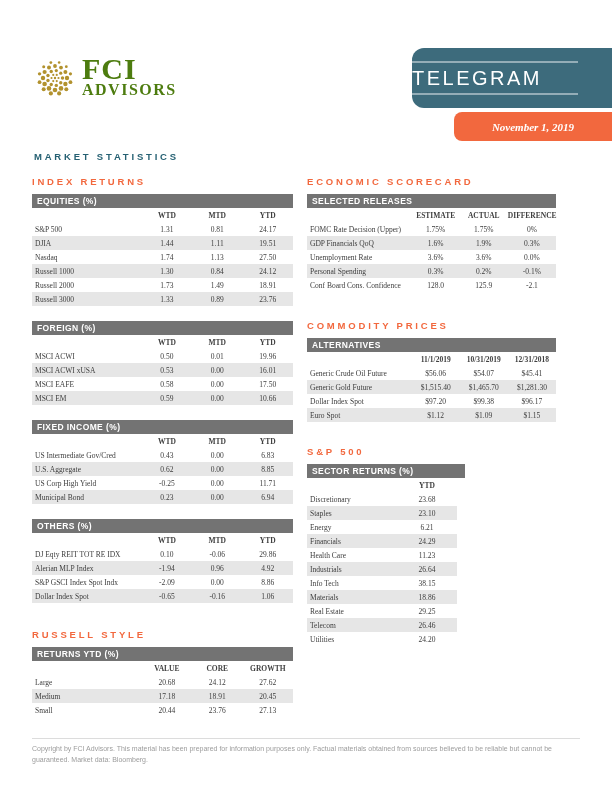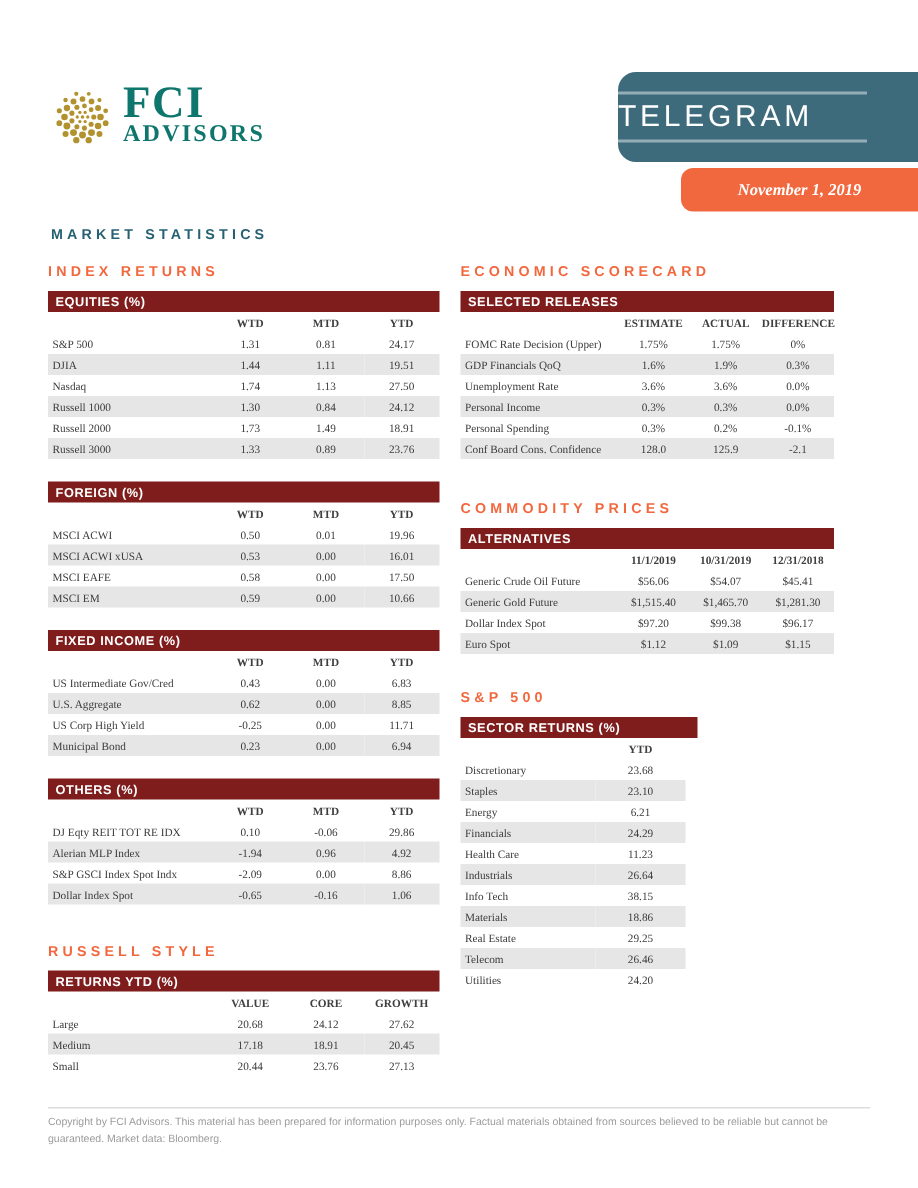--- a/index.html
+++ b/index.html
@@ -2,21 +2,21 @@
 <html><head>
 <meta charset="utf-8">
 <style>
   html,body{margin:0;padding:0;background:#fff;}
   .page{position:relative;width:612px;height:792px;background:#ffffff;overflow:hidden;
         font-family:"Liberation Sans",sans-serif;}
 
   
   .logo{position:absolute;left:34px;top:56px;display:flex;align-items:flex-start;gap:6px;}
   .logo svg{width:42px;height:44px;}
-  .logo-text{display:flex;flex-direction:column;color:#0f766e;font-family:"Liberation Serif",serif;}
+  .logo-text{display:flex;flex-direction:column;color:#4d7c0f;font-family:"Liberation Serif",serif;}
   .logo-fci{font-size:30px;font-weight:bold;line-height:26px;letter-spacing:1px;}
   .logo-adv{font-size:16px;font-weight:bold;letter-spacing:1.5px;line-height:16px;}
 
   .badge{position:absolute;left:412px;top:48px;width:200px;height:60px;background:#3d6b7c;
          border-radius:12px 0 0 12px;display:flex;flex-direction:column;align-items:flex-start;
          justify-content:center;gap:5px;}
   .tg-line{width:166px;height:2px;background:rgba(255,255,255,0.45);}
   .tg-text{color:#ffffff;font-size:20px;letter-spacing:2.5px;line-height:20px;}
 
   .ribbon{position:absolute;left:454px;top:112px;width:158px;height:29px;background:#f2683e;
@@ -32,21 +32,21 @@
   .col-left{width:261px;}
   .col-right{width:249px;}
 
   .sec-title{color:#f2683e;font-size:9.5px;font-weight:bold;letter-spacing:2.8px;
              margin:0 0 6px 0;line-height:12px;}
   .mt-russell{margin-top:26px;}
   .mt-commodity{margin-top:28px;}
   .mt-sp500{margin-top:24px;}
 
   .tbl-block{margin-bottom:15px;}
-  .bar{background:#7f1d1d;color:#ffffff;font-size:8.5px;font-weight:bold;letter-spacing:0.4px;
+  .bar{background:#737373;color:#ffffff;font-size:8.5px;font-weight:bold;letter-spacing:0.4px;
        height:14px;line-height:14px;padding:0 5px;box-sizing:border-box;}
   .half .bar{width:158px;}
   .half table.data-table{width:150px;}
 
   table.data-table{width:100%;border-collapse:collapse;table-layout:fixed;
        font-family:"Liberation Serif",serif;font-size:7.5px;color:#3c3c3c;}
   table.data-table th{font-weight:600;color:#3f3f3f;text-align:center;padding:3px 0 2px;
        line-height:9px;}
   table.data-table th.lbl{width:42%;}
   table.data-table td{text-align:center;padding:2.5px 0;line-height:9px;}
@@ -376,26 +376,20 @@
                   <td>1.9%</td>
                   <td>0.3%</td>
                 </tr>
                 <tr>
                   <td class="lbl">Unemployment Rate</td>
                   <td>3.6%</td>
                   <td>3.6%</td>
                   <td>0.0%</td>
                 </tr>
                 <tr>
-                  <td class="lbl">Personal Income</td>
-                  <td>0.3%</td>
-                  <td>0.3%</td>
-                  <td>0.0%</td>
-                </tr>
-                <tr>
                   <td class="lbl">Personal Spending</td>
                   <td>0.3%</td>
                   <td>0.2%</td>
                   <td>-0.1%</td>
                 </tr>
                 <tr>
                   <td class="lbl">Conf Board Cons. Confidence</td>
                   <td>128.0</td>
                   <td>125.9</td>
                   <td>-2.1</td>

